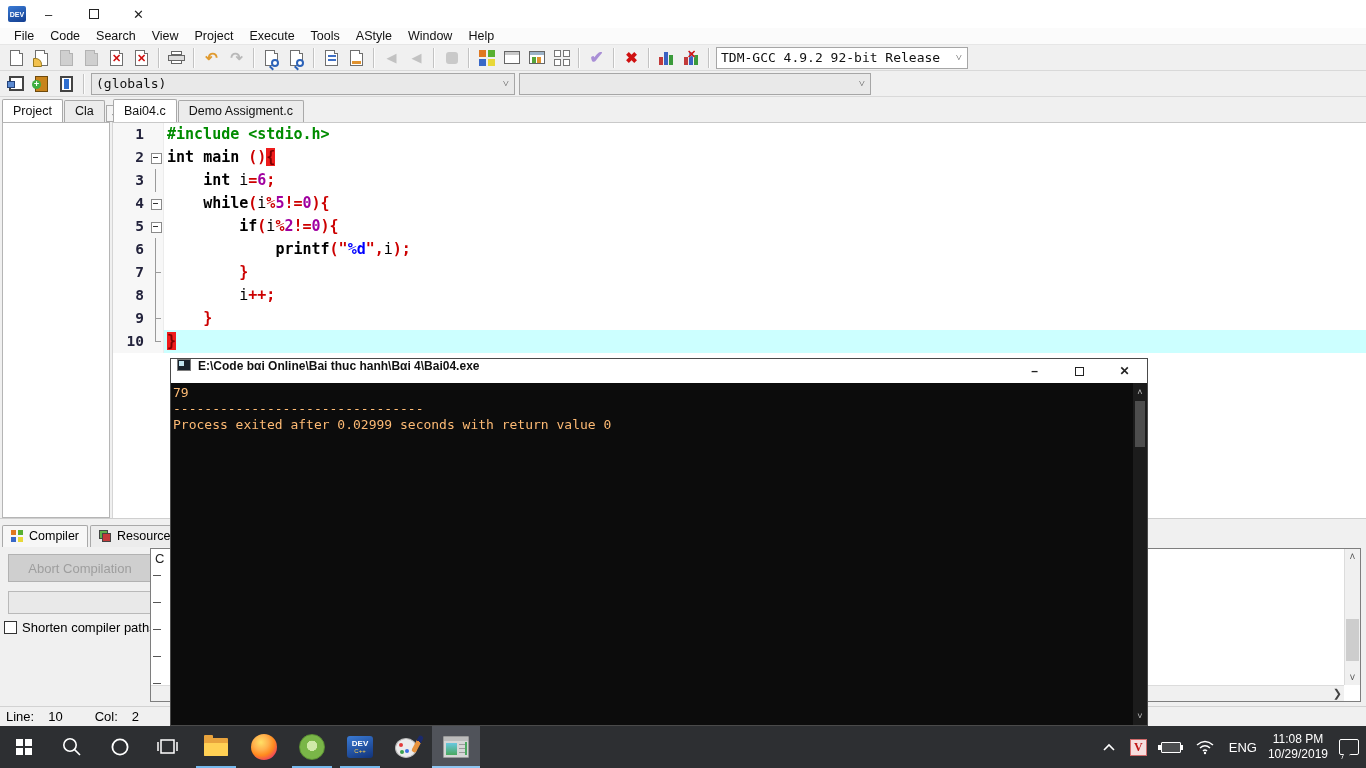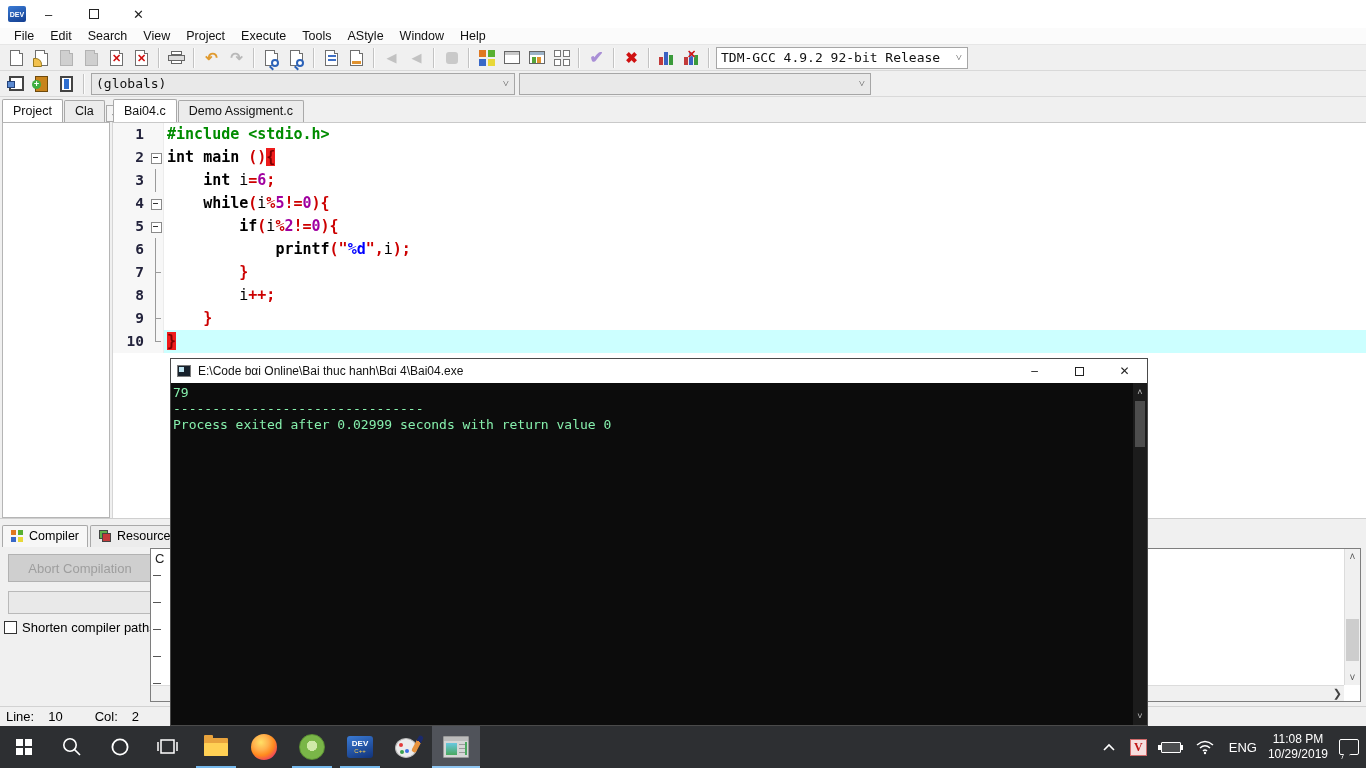--- a/index.html
+++ b/index.html
@@ -137,28 +137,28 @@
   .vscroll .up { top:0; } .vscroll .dn { bottom:0; }
   .vscroll .thumb { position:absolute; left:1px; width:13px; top:70px; height:42px; background:#cdcdcd; }
   .hscroll { position:absolute; left:0; right:16px; bottom:0; height:16px; background:#f0f0f0; border-top:1px solid #dcdcdc; }
   .hscroll .rt { position:absolute; right:2px; top:0; color:#444; font-size:11px; line-height:15px; }
 
   .statusbar { position:absolute; left:0; top:706px; width:1366px; height:20px; background:#f0f0f0; border-top:1px solid #d2d2d2; display:flex; align-items:center; font-size:13px; color:#000; }
   .statusbar .cell { padding:0 6px; display:flex; gap:14px; }
 
   
   .console { position:absolute; left:170px; top:358px; width:978px; height:368px; border:1px solid #4a4a4a; background:#0c0c0c; }
-  .ctitle { position:absolute; left:0; top:0; right:0; height:24px; background:#fff; display:flex; align-items:center; padding-left:6px; }
+  .ctitle { position:absolute; left:0; top:0; right:0; height:24px; background:#fff; display:flex; align-items:flex-start; padding-left:6px;font-weight:bold; }
   .ctitle .cico { width:14px; height:12px; border:1px solid #7d7d7d; background:#17212b; position:relative; margin-right:7px; }
   .ctitle .cico::before { content:""; position:absolute; left:1px; top:1px; width:5px; height:5px; background:#bfe3ef; }
   .ctitle .txt { flex:1; font-size:12px; color:#111; white-space:nowrap; overflow:hidden; }
   .cctl { display:flex; height:24px; }
   .cctl .btn { width:45px; height:24px; display:flex; align-items:center; justify-content:center; color:#222; font-size:12px; }
   .cctl .maxbox { width:9px; height:9px; border:1px solid #222; }
-  .cbody { position:absolute; left:0; top:24px; right:14px; bottom:0; background:#0c0c0c; padding:2px 0 0 2px; font-family:"DejaVu Sans Mono", monospace; font-size:13px; line-height:16px; color:#86efac; white-space:pre; }
+  .cbody { position:absolute; left:0; top:24px; right:14px; bottom:0; background:#0c0c0c; padding:2px 0 0 2px; font-family:"DejaVu Sans Mono", monospace; font-size:13px; line-height:16px; color:#fdba74; white-space:pre; }
   .cscroll { position:absolute; right:0; top:24px; width:14px; bottom:0; background:#1c1c1c; }
   .cscroll .up, .cscroll .dn { position:absolute; left:0; width:14px; height:14px; color:#c0c0c0; font-size:9px; text-align:center; line-height:14px; }
   .cscroll .up { top:2px; } .cscroll .dn { bottom:2px; }
   .cscroll .thumb { position:absolute; left:2px; top:18px; width:10px; height:46px; background:#4d4d4d; }
 
   
   .taskbar { position:absolute; left:0; top:726px; width:1366px; height:42px; background:#2d2f32; display:flex; align-items:stretch; }
   .tbtn { width:48px; height:42px; display:flex; align-items:center; justify-content:center; position:relative; flex:none; }
   .tbtn.running::after { content:""; position:absolute; left:4px; right:4px; bottom:0; height:2px; background:#76b9ed; }
   .tbtn.active { background:#50535a; }
@@ -211,21 +211,21 @@
         <div class="btn">–</div>
         <div class="btn">
             <span class="maxbox"></span>
           </div>
         <div class="btn">✕</div>
       </div>
     </div>
 
     <div class="menubar" id="menubar">
         <span>File</span>
-        <span>Edit</span>
+        <span>Code</span>
         <span>Search</span>
         <span>View</span>
         <span>Project</span>
         <span>Execute</span>
         <span>Tools</span>
         <span>AStyle</span>
         <span>Window</span>
         <span>Help</span>
       </div>
 

